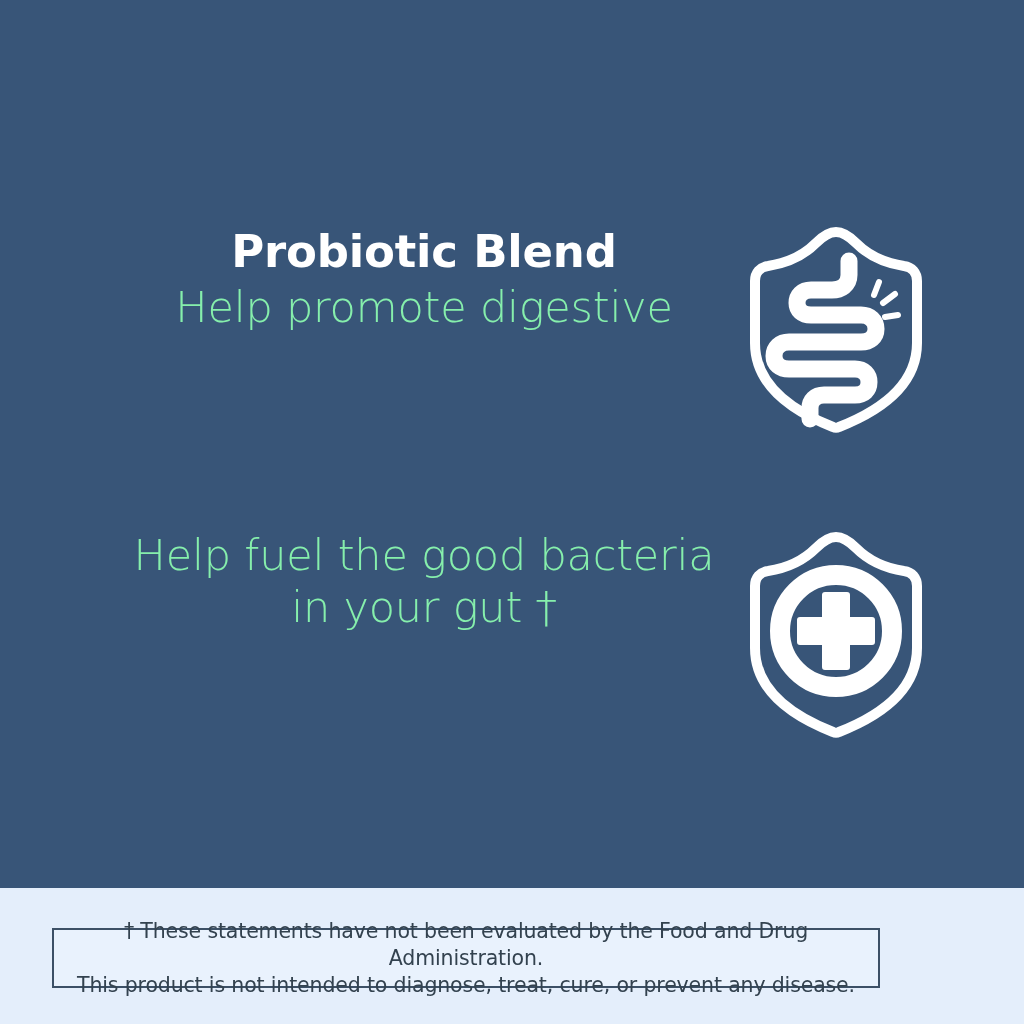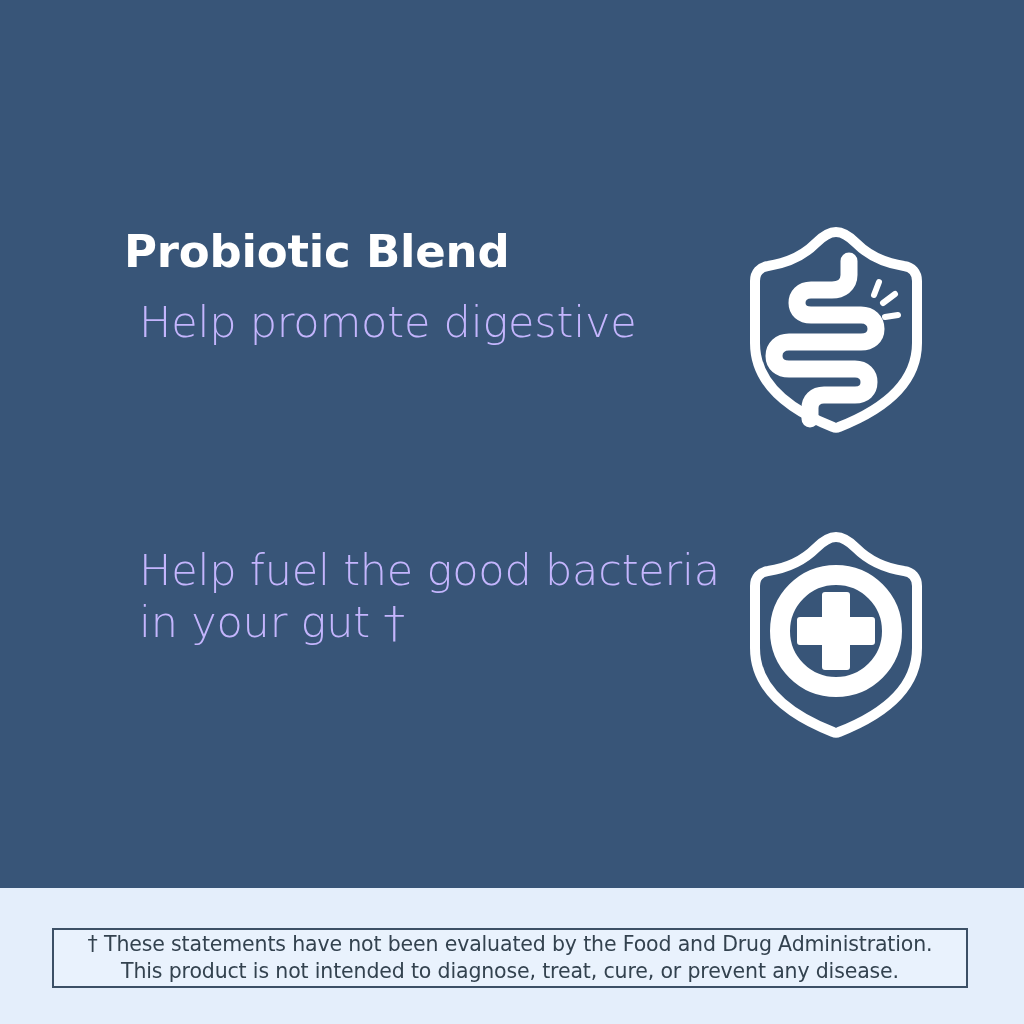--- a/index.html
+++ b/index.html
@@ -30,20 +30,21 @@
     background: #385578;
   }
 
   
   .feature-row {
     position: absolute;
     left: 0;
     width: 1024px;
     height: 210px;
     display: block;
+    text-align: center;
   }
   #feature-row-0 { top: 223px; }
   #feature-row-1 { top: 528px; }
 
   .feature-text {
     position: absolute;
     left: 124px;
     top: 0;
     width: 600px;
   }
@@ -54,24 +55,24 @@
     color: #ffffff;
     line-height: 57px;
     letter-spacing: -0.2px;
     white-space: nowrap;
     margin: 0;
   }
 
   .feature-desc {
     font-size: 43px;
     font-weight: 300;
-    color: #c4b5fd;
+    color: #86efac;
     line-height: 52px;
     letter-spacing: -0.2px;
-    margin: 15px;
+    margin: 0;
     padding-top: 1px;
   }
 
   .feature-desc .line {
     display: block;
     white-space: nowrap;
   }
 
   .feature-icon {
     position: absolute;
@@ -96,21 +97,21 @@
     top: 888px;
     width: 1024px;
     height: 136px;
     background: #e4eefb;
   }
 
   #disclaimer-box {
     position: absolute;
     left: 52px;
     top: 40px;
-    width: 916px;
+    width: 828px;
     height: 60px;
     box-sizing: border-box;
     border: 2px solid #3c5066;
     background: #e9f2fd;
     display: flex;
     align-items: center;
     justify-content: center;
   }
 
   #disclaimer-text {

